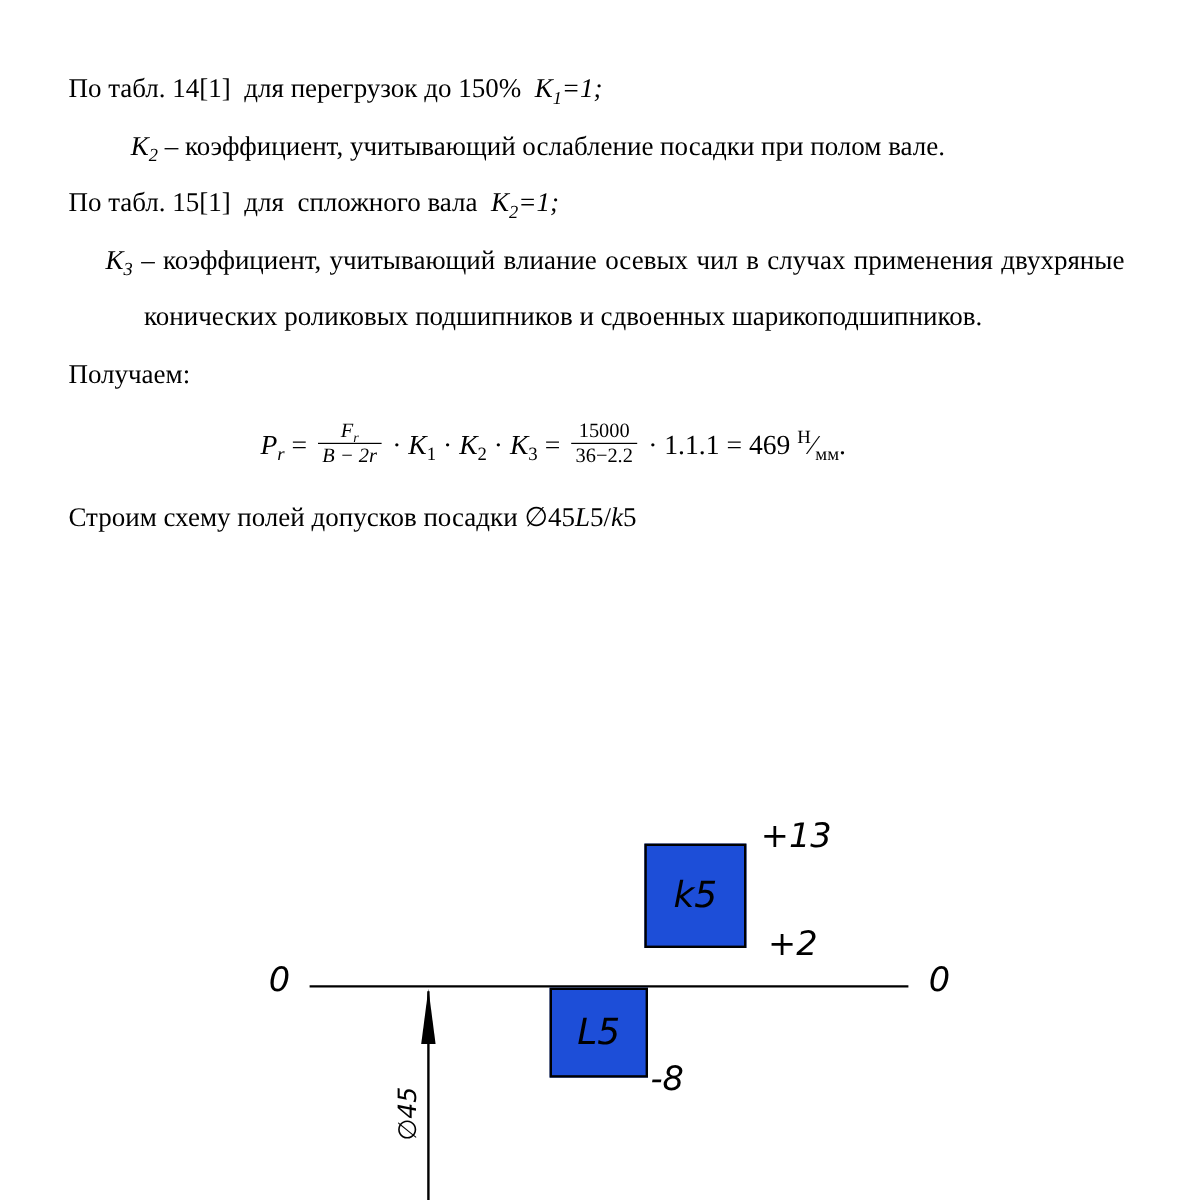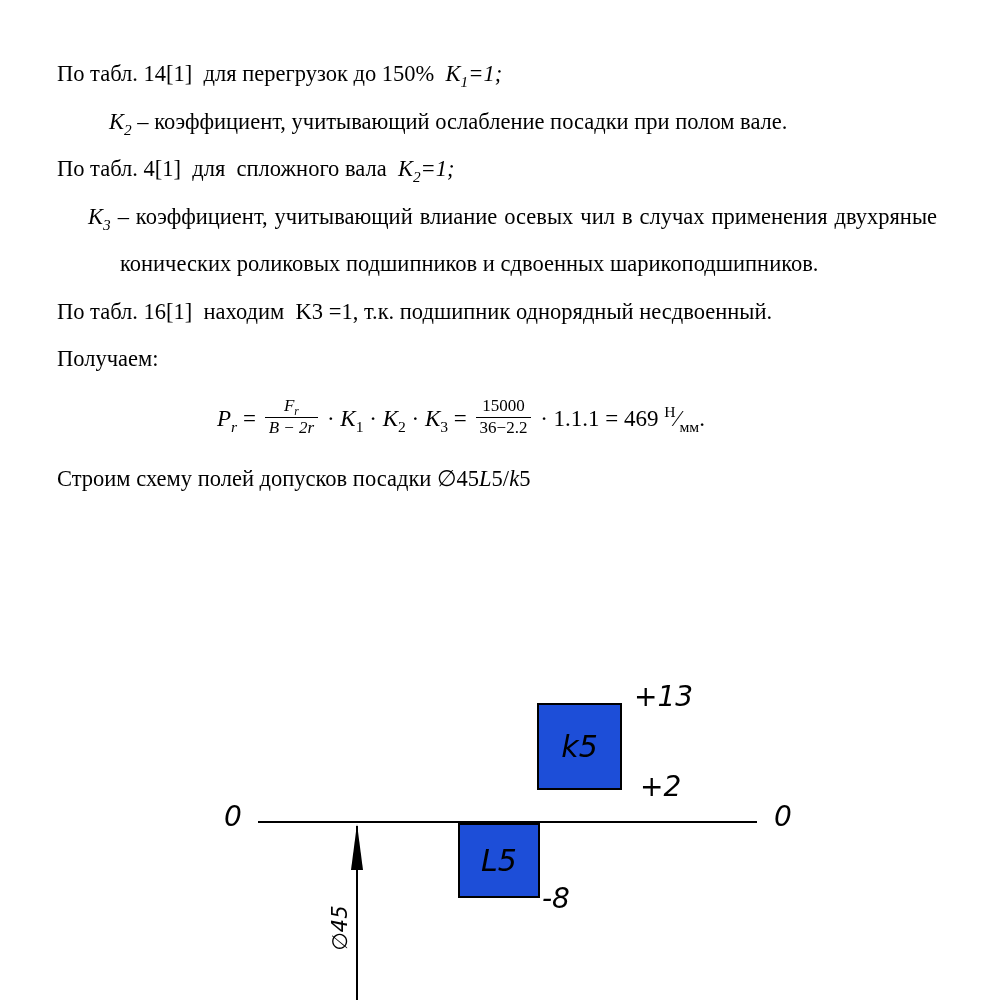--- a/index.html
+++ b/index.html
@@ -65,23 +65,22 @@
   }
 </style>
 </head>
 <body>
 
 <div class="page">
 
   <div class="content" id="content">
       <div class="line"><span>По табл. 14[1]  для перегрузок до 150%  </span><span class="it">K</span><sub class="it">1</sub><span class="it">=1;</span></div>
       <div class="line indent"><span class="it">K</span><sub class="it">2</sub><span> – коэффициент, учитывающий ослабление посадки при полом вале.</span></div>
-      <div class="line"><span>По табл. 4[1]  для  спложного вала  </span><span class="it">K</span><sub class="it">2</sub><span class="it">=1;</span></div>
+      <div class="line"><span>По табл. 15[1]  для  спложного вала  </span><span class="it">K</span><sub class="it">2</sub><span class="it">=1;</span></div>
       <div class="line just hang"><span class="it">K</span><sub class="it">3</sub><span> – коэффициент, учитывающий влиание осевых чил в случах применения двухряные конических роликовых подшипников и сдвоенных шарикоподшипников.</span></div>
-      <div class="line"><span>По табл. 16[1]  находим  K3 =1, т.к. подшипник однорядный несдвоенный.</span></div>
       <div class="line"><span>Получаем:</span></div>
       <div class="line formula"><span class="it">P</span><sub class="it">r</sub><span> = </span><span class="frac"><span class="num"><span class="it">F</span><sub class="it">r</sub></span><span class="den"><span class="it">B − 2r</span></span></span><span> · </span><span class="it">K</span><sub>1</sub><span> · </span><span class="it">K</span><sub>2</sub><span> · </span><span class="it">K</span><sub>3</sub><span> = </span><span class="frac"><span class="num"><span>15000</span></span><span class="den"><span>36−2.2</span></span></span><span> · 1.1.1 = 469 </span><span class="stack"><sup>Н</sup><span>⁄</span><sub>мм</sub></span><span>.</span></div>
       <div class="line"><span>Строим схему полей допусков посадки ∅45</span><span class="it">L</span><span>5</span><span>/</span><span class="it">k</span><span>5</span></div>
     </div>
 
   <div class="diagram">
     <svg width="994" height="348" viewBox="0 0 994 348">
       <line x1="258" y1="170" x2="757" y2="170" stroke="#000" stroke-width="2"></line>
       <line x1="357" y1="174" x2="357" y2="348" stroke="#000" stroke-width="2"></line>
       <polygon points="357,172 351,218 363,218" fill="#000"></polygon>

